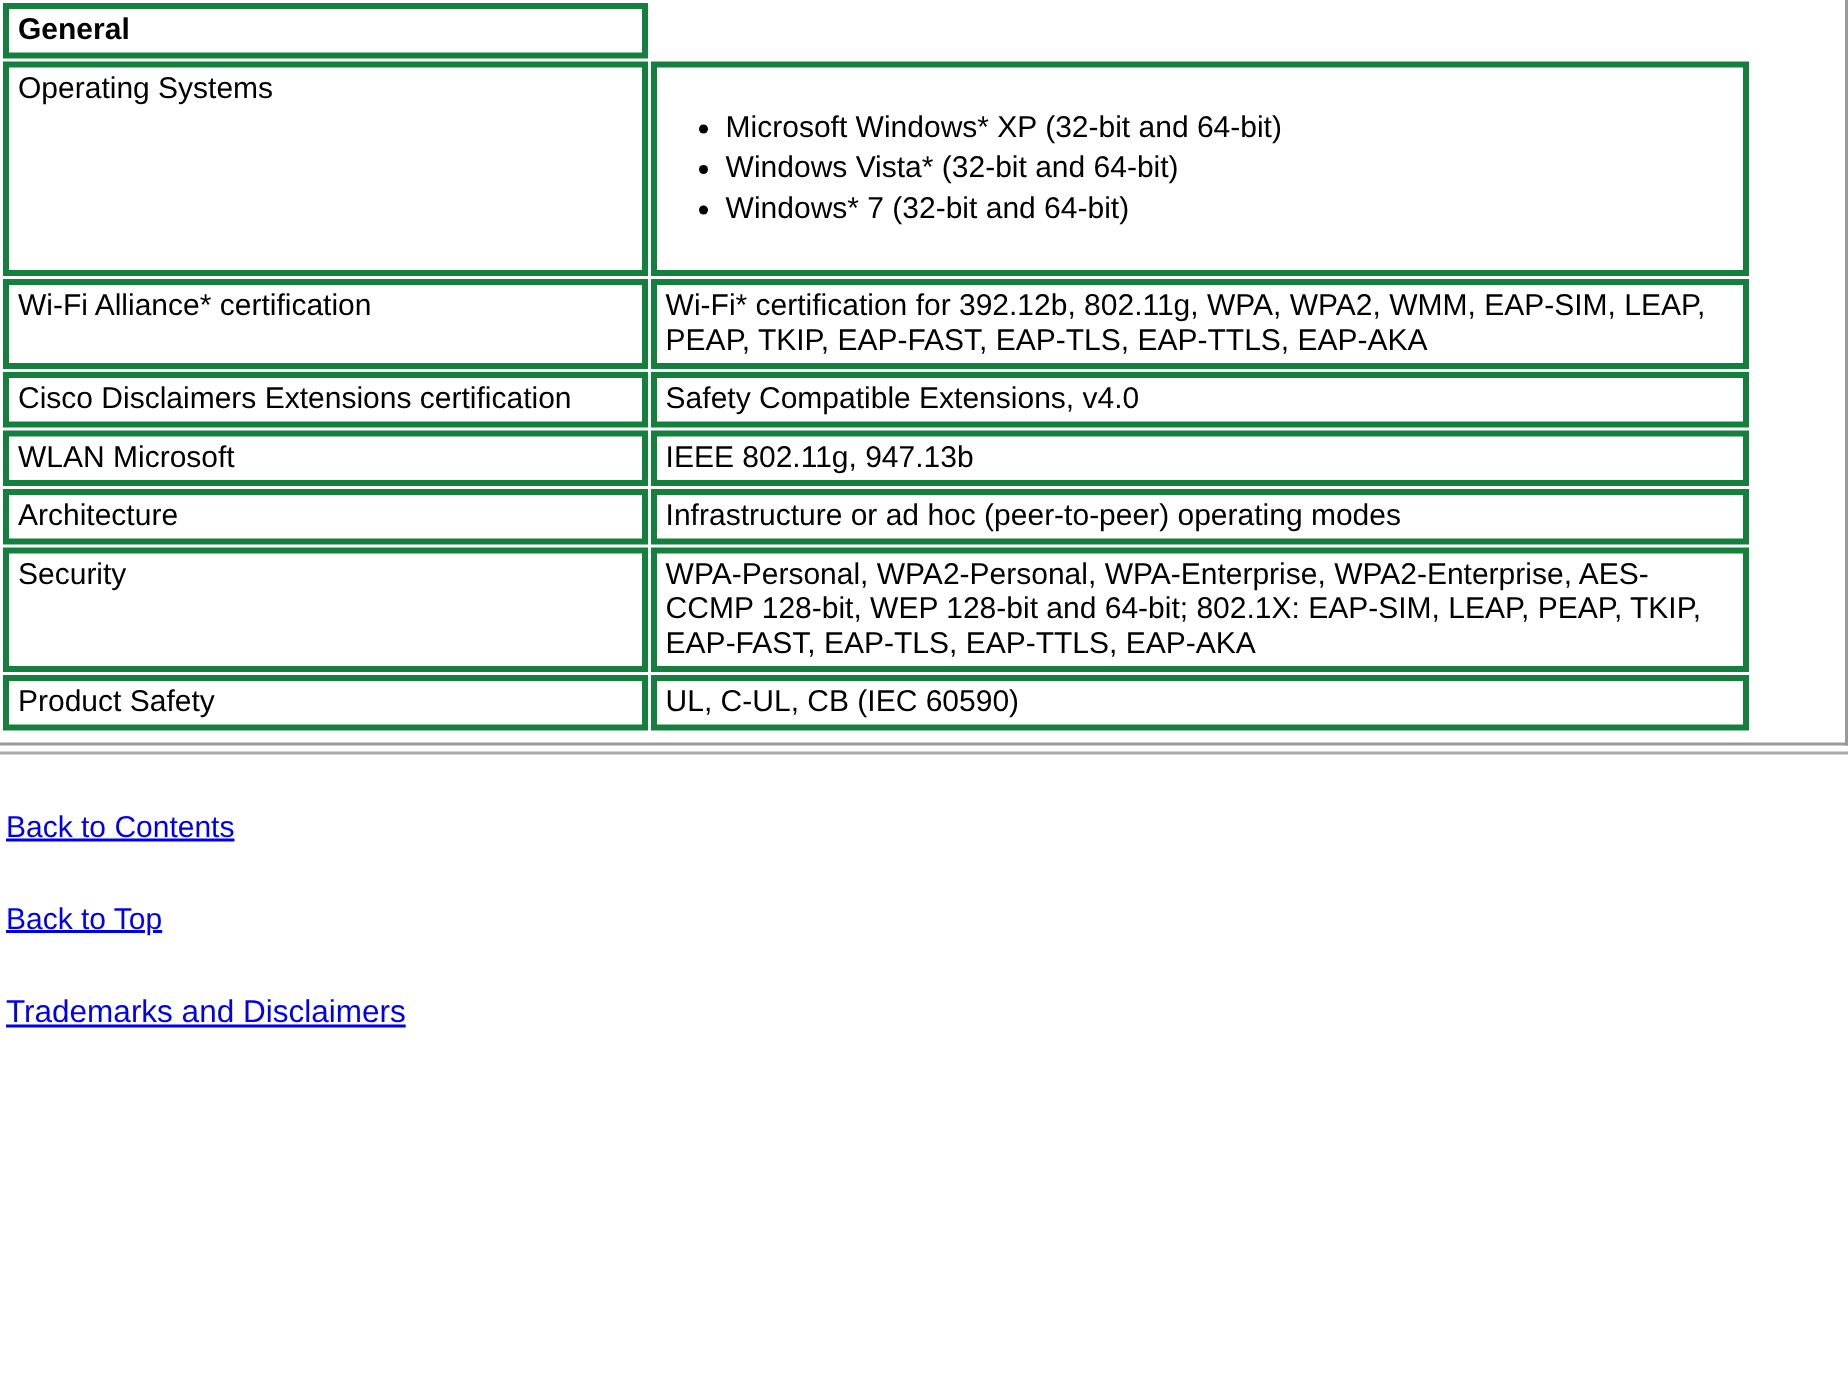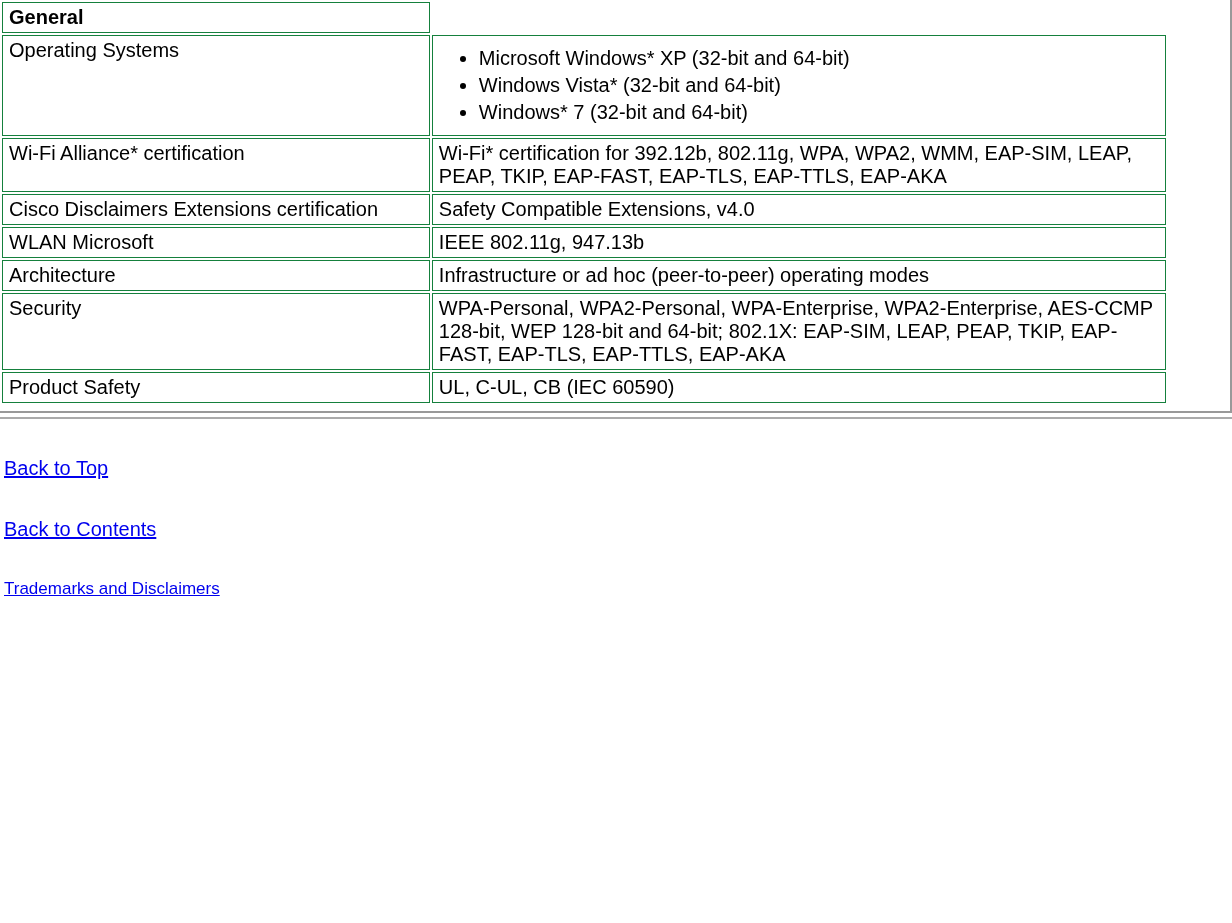--- a/index.html
+++ b/index.html
@@ -17,40 +17,40 @@
       border-top: none;
       padding: 0 6px 6px 0;
       margin: 0;
     }
     table {
       border-collapse: separate;
       border-spacing: 2px;
       width: 1168px;
     }
     td {
-      border: 1px solid #15803d;
+      border: 4px solid #15803d;
       padding: 3px 6px;
       vertical-align: top;
       font-size: 20px;
     }
     td.header-cell {
       font-weight: bold;
       width: 420px;
     }
     td.label-cell {
       width: 420px;
     }
     td.value-cell {
       width: 732px;
     }
     td.empty-right {
       border: none;
     }
     ul {
-      margin: 6px 0;
+      margin: 24px 0;
       padding-left: 40px;
       list-style-type: disc;
     }
     li {
       padding: 2px 0;
     }
     hr {
       border: none;
       border-top: 2px solid #aaaaaa;
       margin: 4px 0 0 0;
@@ -60,21 +60,21 @@
     }
     a {
       color: #0000EE;
       text-decoration: underline;
     }
     .link-block {
       margin: 38px 0;
       font-size: 20px;
     }
     .link-small {
-      font-size: 17px;
+      font-size: 21px;
       margin-top: 38px;
     }
   </style>
 </head>
 <body>
 
 <div class="outer-box">
   <table>
     <tbody>
         <tr>
@@ -116,21 +116,21 @@
       <td class="value-cell">UL, C-UL, CB (IEC 60590)</td>
     </tr>
   </tbody>
     </table>
 </div>
 
 <hr>
 
 <div class="links">
   <div class="link-block">
-    <a href="#">Back to Top</a>
+    <a href="#">Back to Contents</a>
   </div>
   <div class="link-block">
-    <a href="#">Back to Contents</a>
+    <a href="#">Back to Top</a>
   </div>
   <div class="link-small">
     <a href="#">Trademarks and Disclaimers</a>
   </div>
 </div>
 
 </body></html>

